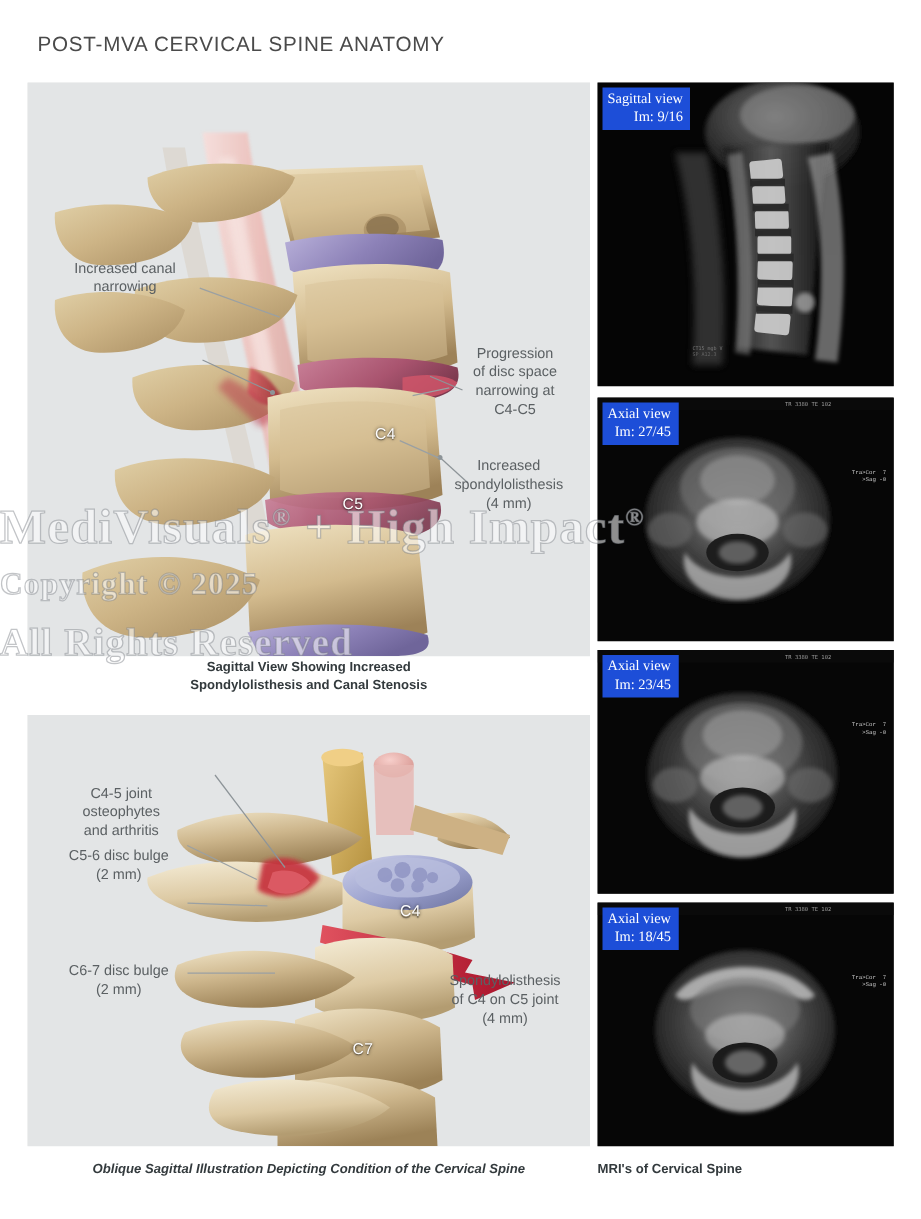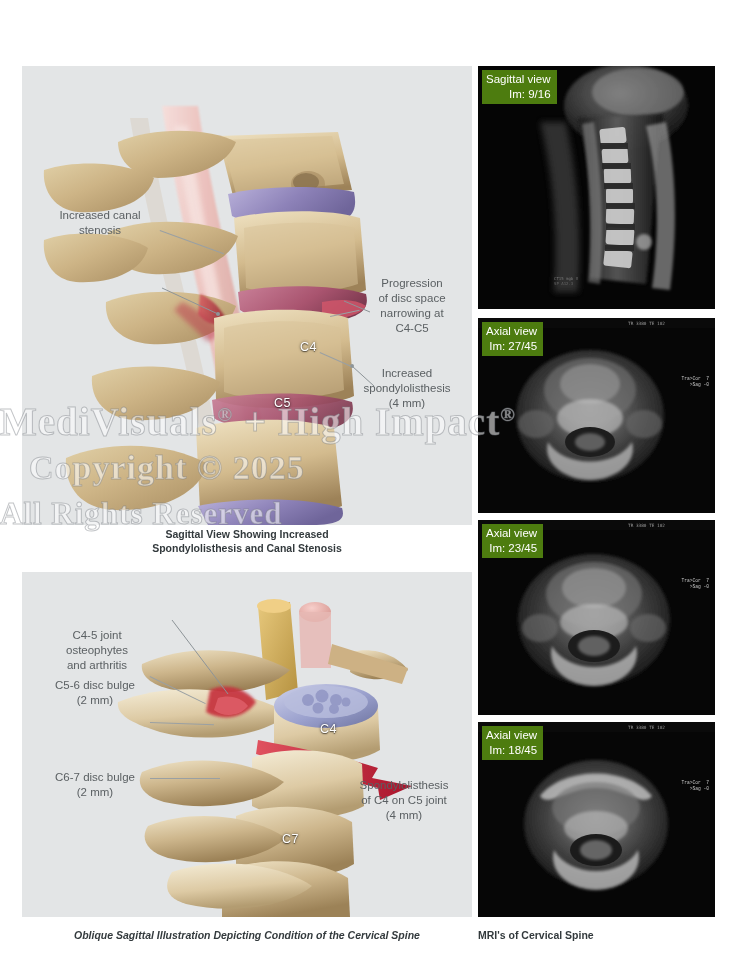--- a/index.html
+++ b/index.html
@@ -79,26 +79,26 @@
     font-weight: normal;
     color: #ffffff;
     text-shadow: 0 0 3px rgba(0,0,0,.65), 0 1px 1px rgba(0,0,0,.5);
     letter-spacing: .4px;
   }
 
   
   .mri-tag {
     position: absolute;
     left: 4px; top: 4px;
-    background: #4d7c0f;
+    background: #1d4ed8;
     color: #fff;
     font-size: 11.5px;
     line-height: 14.5px;
     padding: 2px 6px 3px 4px;
-    font-family: Liberation Sans, sans-serif;
+    font-family: Liberation Serif, serif;
     font-weight: 400;
     z-index: 6;
   }
   .mri-tag .l2 { display: block; text-align: right; }
   .mri-corner {
     position: absolute;
     color: #c9c9c9;
     font-size: 4.6px;
     line-height: 6px;
     font-family: "Liberation Mono", monospace;
@@ -116,32 +116,33 @@
     font-family: "Liberation Serif", serif;
   }
   #watermark .wm-line {
     color: rgba(255,255,255,0.55);
     -webkit-text-stroke: 1px rgba(120,125,130,0.45);
     font-weight: bold;
     letter-spacing: 1px;
     line-height: 46px;
   }
   #wm-brand { font-size: 39px; }
-  #wm-copy  { font-size: 34px; padding-left: 29px; }
+  #wm-copy  { font-size: 25px; }
   #wm-rights{ font-size: 31px; }
   #wm-brand sup, #wm-copy sup { font-size: 0.5em; vertical-align: super; }
 
   
   .art { position: absolute; left: 0; top: 0; width: 100%; height: 100%; }
 </style>
 </head>
 <body>
 
 <div id="page">
 
+  <div id="page-title">POST-MVA CERVICAL SPINE ANATOMY</div>
 
   <div class="panel" id="panel-sagittal-illus">
     <svg class="art" viewBox="0 0 450 459" preserveAspectRatio="none">
       <defs>
         <linearGradient id="boneG" x1="0" y1="0" x2="1" y2="1">
           <stop offset="0%" stop-color="#e0cfa6"></stop>
           <stop offset="45%" stop-color="#cdb486"></stop>
           <stop offset="100%" stop-color="#a98e62"></stop>
         </linearGradient>
         <linearGradient id="boneG2" x1="0" y1="0" x2="0.3" y2="1">
@@ -226,21 +227,21 @@
       </g>
       <circle cx="196" cy="248" r="2" fill="#8d9498"></circle>
       <circle cx="330" cy="300" r="2" fill="#8d9498"></circle>
     </svg>
 
     <div class="vlabel" style="left:278px; top:274px;">C4</div>
     <div class="vlabel" style="left:252px; top:330px;">C5</div>
   </div>
 
   <div class="callout center" style="left:40px; top:208px; width:120px;">Increased canal
-stenosis</div>
+narrowing</div>
   <div class="leader" style="left:160px; top:230px; width:68px; transform: rotate(20deg);"></div>
 
   <div class="callout center" style="left:358px; top:276px; width:108px;">Progression
 of disc space
 narrowing at
 C4-C5</div>
   <div class="leader" style="left:330px; top:316px; width:30px; transform: rotate(-12deg);"></div>
 
   <div class="callout center" style="left:348px; top:366px; width:118px;">Increased
 spondylolisthesis

